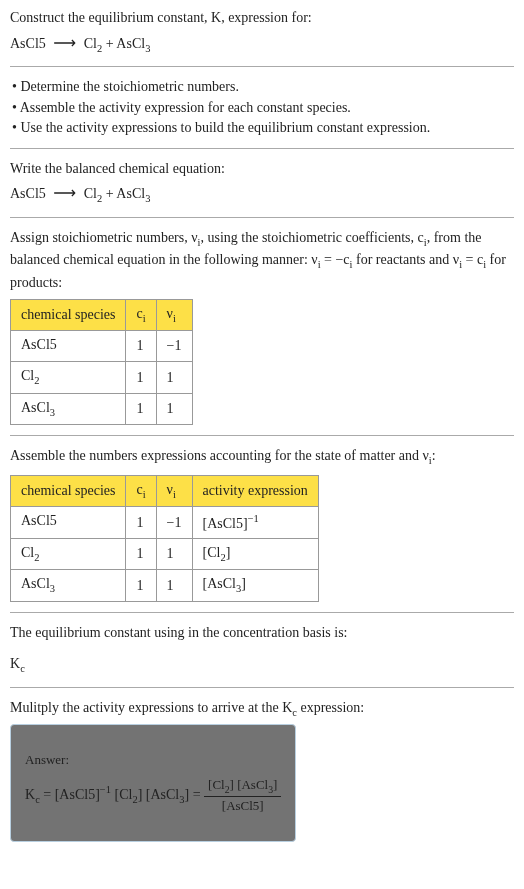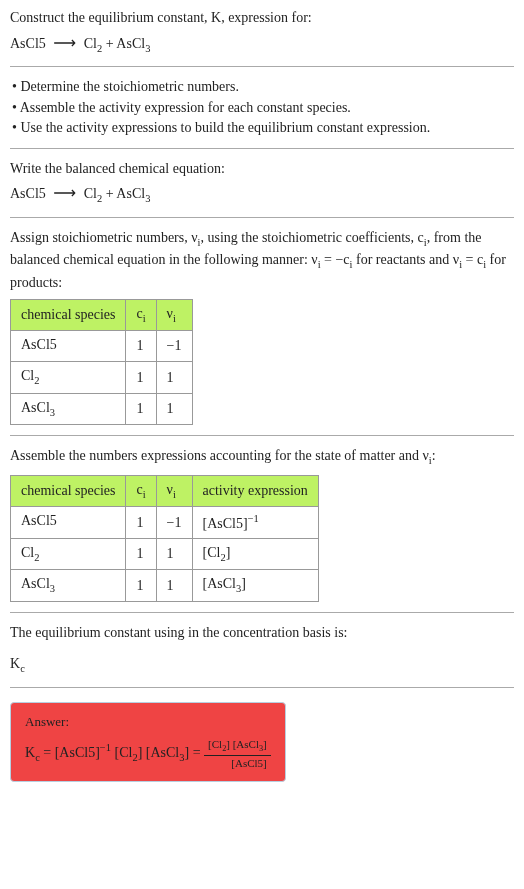--- a/index.html
+++ b/index.html
@@ -24,35 +24,35 @@
     table.data {
       border-collapse: collapse;
       margin: 6px 0;
     }
     table.data th, table.data td {
       border: 1px solid #999;
       padding: 4px 10px;
       text-align: left;
       font-weight: normal;
     }
-    table.data th { background: #bef264; }
+    table.data th { background: #fde047; }
     .answer-box {
-      background: #ef4444;
+      background: #737373;
       border: 1px solid #b8cfe0;
       border-radius: 4px;
-      padding: 10px 14px;
+      padding: 26px 14px;
       display: inline-block;
       margin-top: 4px;
     }
     .answer-label { font-size: 13px; margin-bottom: 6px; }
     .frac {
       display: inline-block;
       vertical-align: middle;
-      text-align: right;
-      font-size: 11px;
+      text-align: center;
+      font-size: 13px;
     }
     .frac .num { border-bottom: 1px solid #222; padding: 0 4px; display: block; }
     .frac .den { padding: 0 4px; display: block; }
     .math-i { }
     .nowrap { white-space: nowrap; }
     .indent-list { padding-left: 2px; }
     .indent-list div { margin: 1px 0; }
     .eqline { margin: 4px 0; }
     .small-gap { margin-top: 12px; }
   </style>
@@ -166,20 +166,23 @@
 <hr class="rule">
 
 <div class="section">
   <div>The equilibrium constant using in the concentration basis is:</div>
   <div class="math-i small-gap"><span>K</span><sub>c</sub></div>
 </div>
 
 <hr class="rule">
 
 <div class="section">
+  <div>
+    <span>Mulitply the activity expressions to arrive at the </span><span class="math-i"><span>K</span><sub>c</sub></span><span> expression:</span>
+  </div>
 
   <div class="answer-box">
     <div class="answer-label">Answer:</div>
     <div class="nowrap">
       <span class="math-i"><span>K</span><sub>c</sub></span><span> = </span><span><span>[AsCl5]</span><sup>−1</sup></span><span><span> [Cl</span><sub>2</sub><span>] </span></span><span><span>[AsCl</span><sub>3</sub><span>] = </span></span><span class="frac">
         <span class="num"><span>[Cl</span><sub>2</sub><span>] [AsCl</span><sub>3</sub><span>]</span></span>
         <span class="den">[AsCl5]</span>
       </span>
     </div>
   </div>

